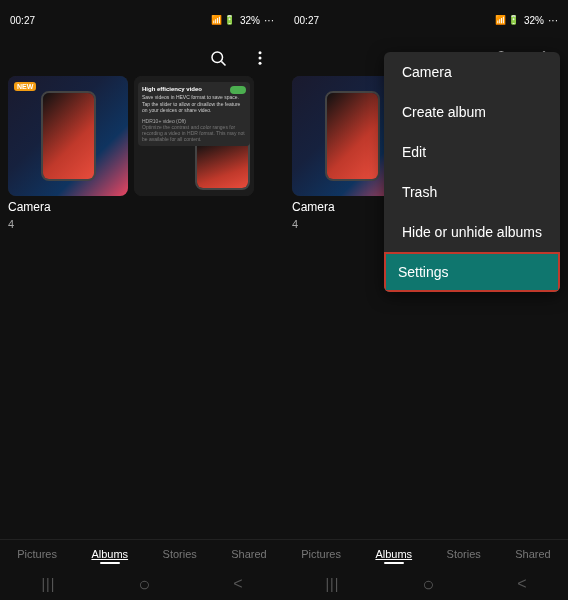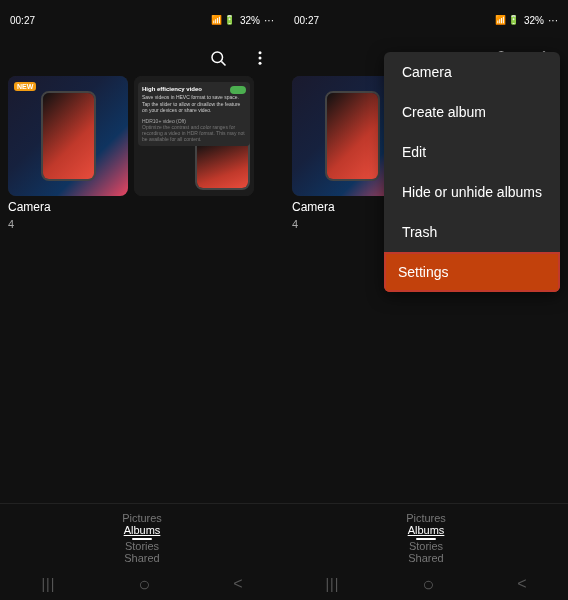--- a/index.html
+++ b/index.html
@@ -167,21 +167,20 @@
     }
     .phone-screen-right {
       width: 100%;
       height: 100%;
       background: linear-gradient(160deg, #0a0a1a 0%, #111 40%, #c0392b 80%, #e74c3c 100%);
     }
 
     
     .tab-bar {
       display: flex;
-      flex-direction: column;
       justify-content: space-around;
       padding: 8px 0 4px;
       border-top: 1px solid #222;
     }
     .tab-item {
       display: flex;
       flex-direction: column;
       align-items: center;
       gap: 2px;
       cursor: pointer;
@@ -392,23 +391,23 @@
       </div>
       <span class="album-label">Camera</span>
       <span class="album-count">4</span>
     </div>
   </div>
 
   <div class="dropdown-menu">
     <div class="menu-item">Camera</div>
     <div class="menu-item">Create album</div>
     <div class="menu-item">Edit</div>
+    <div class="menu-item">Trash</div>
     <div class="menu-item">Hide or unhide albums</div>
-    <div class="menu-item">Trash</div>
-    <div class="menu-item highlighted" style="border: 2px solid #c0392b; background: #c2410c; padding-left: 12px;">Settings</div>
+    <div class="menu-item highlighted" style="border: 2px solid #c0392b; background: #0f766e; padding-left: 12px;">Settings</div>
   </div>
 
   <div style="flex:1;"></div>
 
   <div class="tab-bar">
     <div class="tab-item">
       <span class="tab-label">Pictures</span>
     </div>
     <div class="tab-item">
       <span class="tab-label active">Albums</span>

